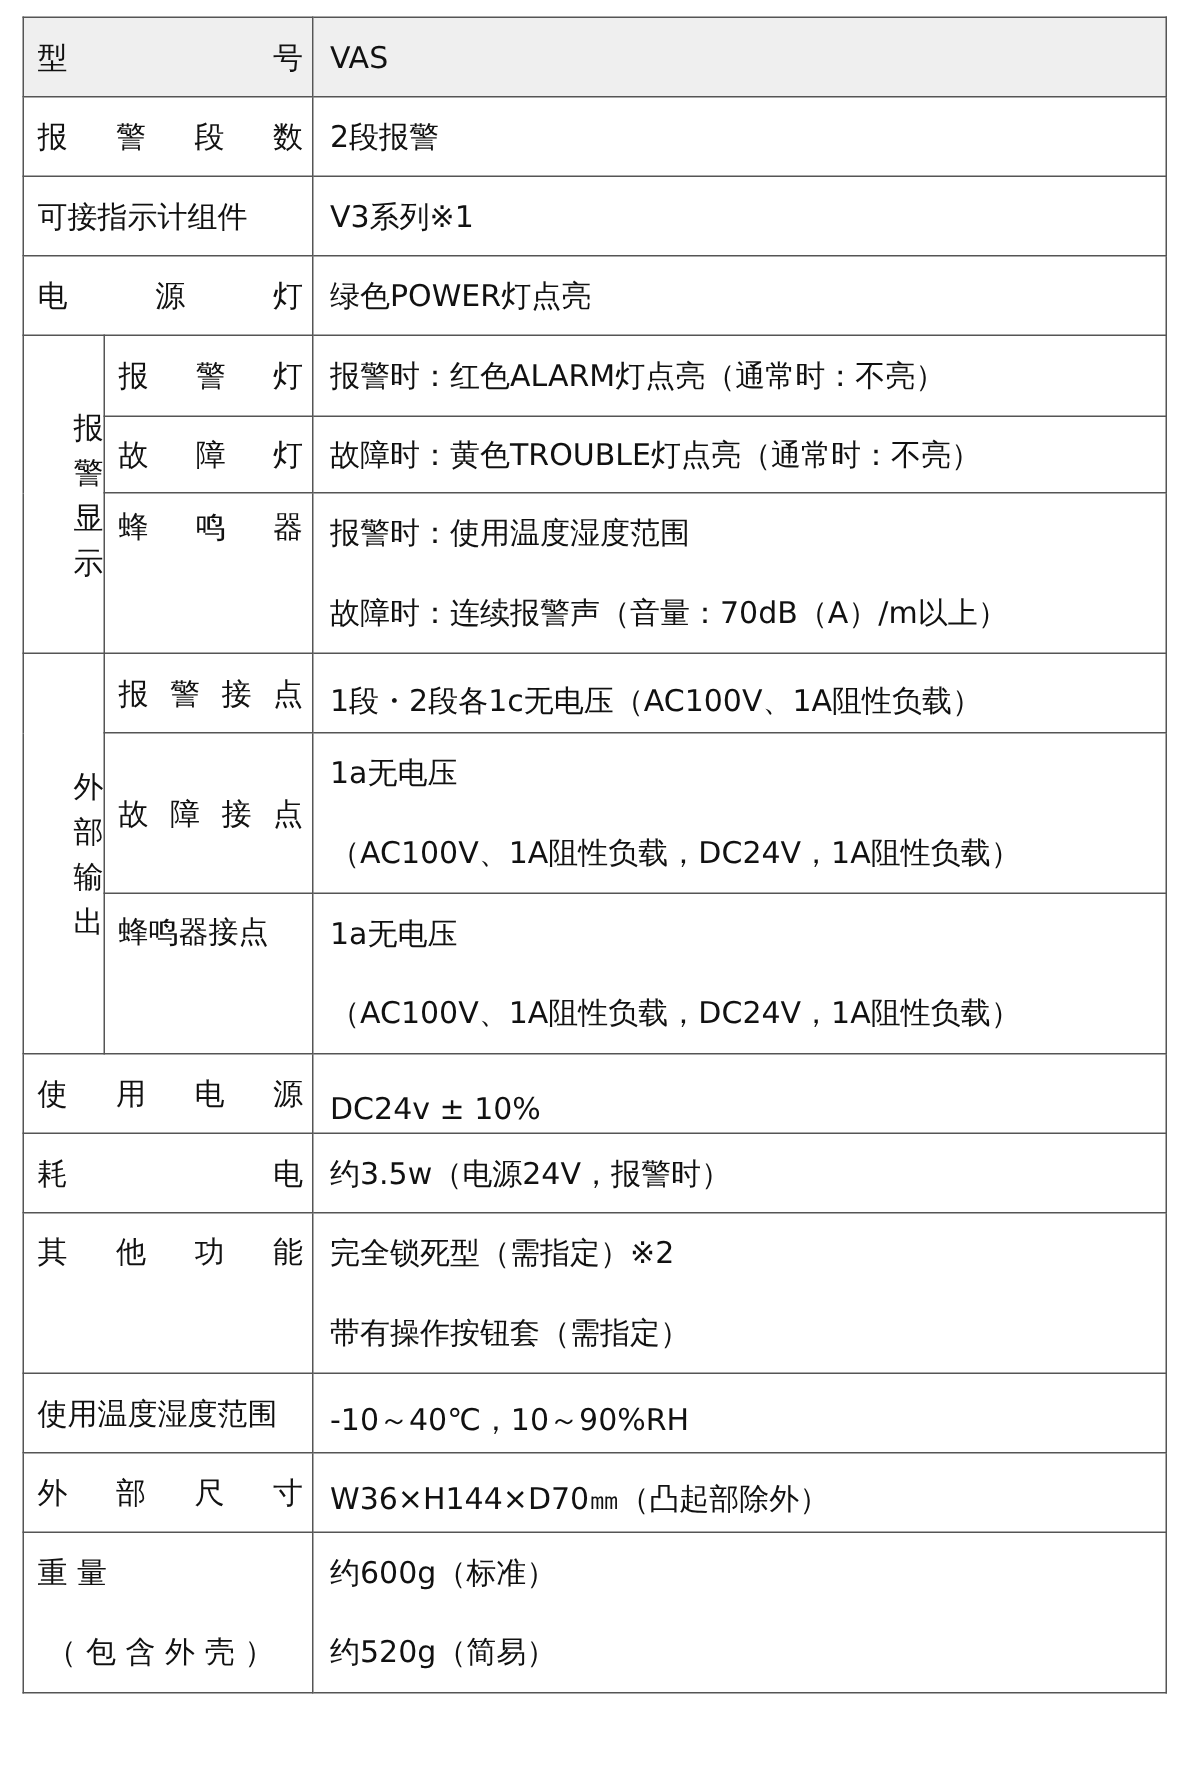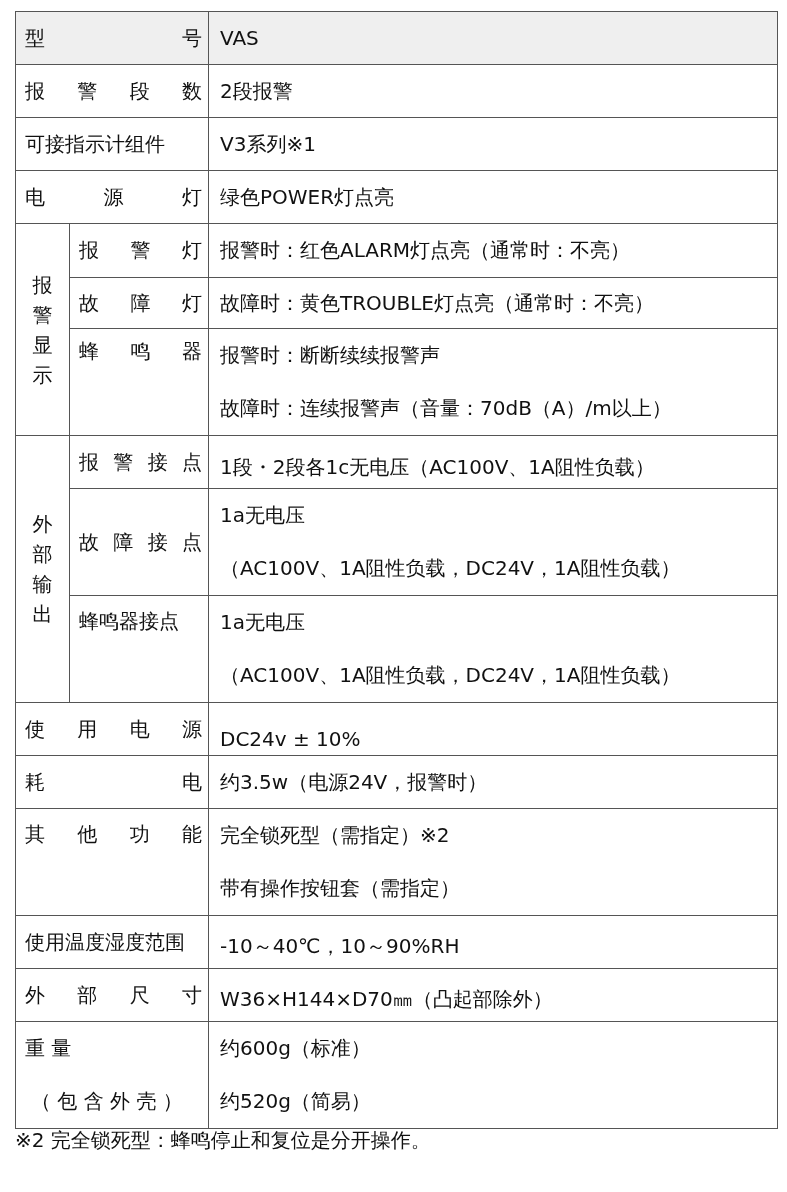--- a/index.html
+++ b/index.html
@@ -28,21 +28,21 @@
     .col-val { width: auto; }
     td.label {
       padding: 0 6px 0 9px;
     }
     .justify {
       display: flex; justify-content: space-between; align-items: center;
       height: 100%;
     }
     td.value { padding-left: 11px; }
     td.group-label {
-      text-align: center;
+      text-align: right;
       line-height: 30px;
     }
     .vtext { display: inline-block; width: 22px; white-space: normal; word-break: break-all; }
     .line { height: 53px; line-height: 53px; }
     .cell-lines .line { display: block; }
     .footnotes {
       position: absolute; left: 15px; top: 1126px;
       font-size: 20px; line-height: 29px;
     }
     .footnote { white-space: nowrap; }
@@ -121,21 +121,21 @@
   </tr>
   <tr style="height:107px">
     <td class="label" style="vertical-align:top;">
       <div class="justify" style="height:44px;">
         <span>蜂</span>
         <span>鸣</span>
         <span>器</span>
       </div>
     </td>
     <td class="value cell-lines">
-      <span class="line">报警时：断断续续报警声</span>
+      <span class="line">报警时：使用温度湿度范围</span>
       <span class="line">故障时：连续报警声（音量：70dB（A）/m以上）</span>
     </td>
   </tr>
 
   <tr style="height:53px">
     <td rowspan="3" class="group-label">
       <span class="vtext">外部输出</span>
     </td>
     <td class="label">
       <div class="justify">
@@ -240,14 +240,13 @@
     </td>
     <td class="value cell-lines">
       <span class="line">约600g（标准）</span>
       <span class="line">约520g（简易）</span>
     </td>
   </tr>
 </tbody>
   </table>
 
 <div class="footnotes">
-  <div class="footnote">※2 完全锁死型：蜂鸣停止和复位是分开操作。</div>
 </div>
 
 </body></html>

